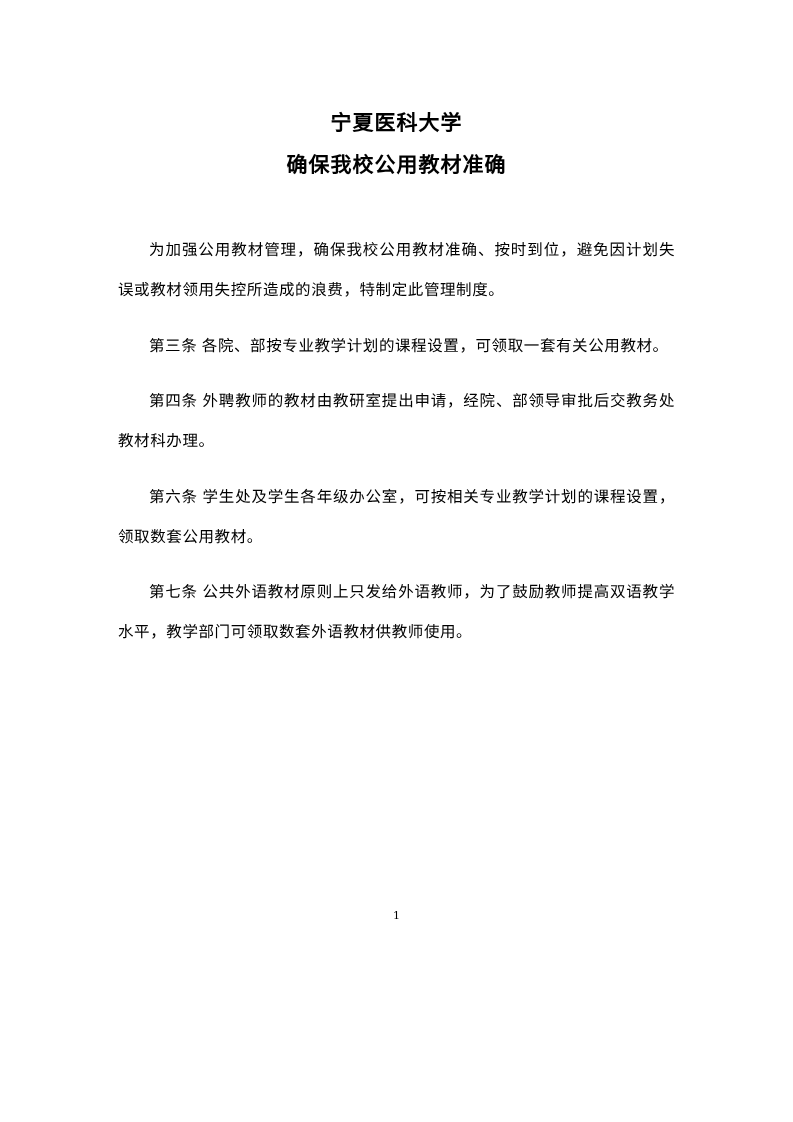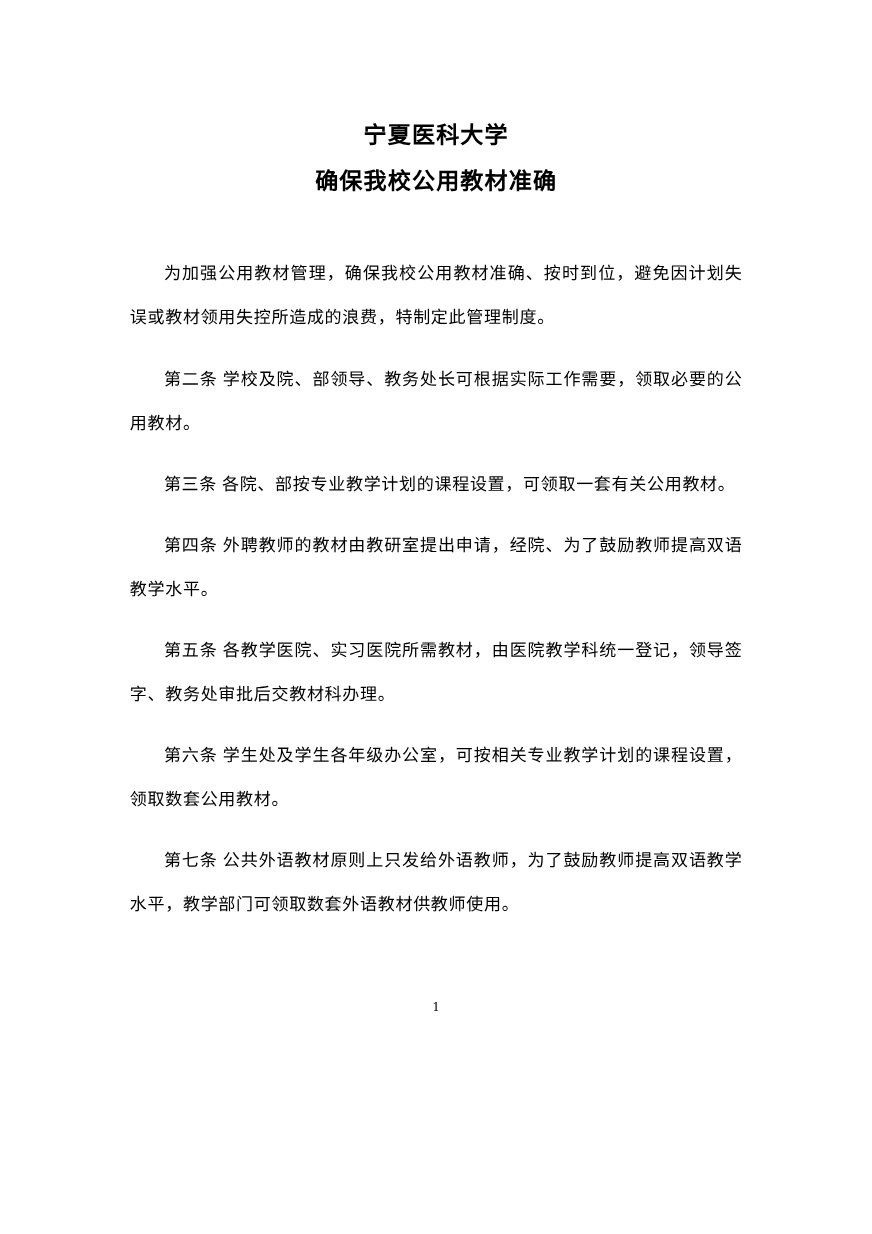--- a/index.html
+++ b/index.html
@@ -65,23 +65,21 @@
 </head>
 <body>
 
 <div class="page">
 
   <div class="doc-title title-line-1">宁夏医科大学</div>
   <div class="doc-title title-line-2">确保我校公用教材准确</div>
 
   <div class="body-block">
     <p class="para">为加强公用教材管理，确保我校公用教材准确、按时到位，避免因计划失误或教材领用失控所造成的浪费，特制定此管理制度。</p>
-    <p class="para">第二条 学校及院、部领导、教务处长可根据实际工作需要，领取必要的公用教材。</p>
     <p class="para">第三条 各院、部按专业教学计划的课程设置，可领取一套有关公用教材。</p>
-    <p class="para">第四条 外聘教师的教材由教研室提出申请，经院、为了鼓励教师提高双语教学水平。</p>
-    <p class="para">第五条 各教学医院、实习医院所需教材，由医院教学科统一登记，领导签字、教务处审批后交教材科办理。</p>
+    <p class="para">第四条 外聘教师的教材由教研室提出申请，经院、部领导审批后交教务处教材科办理。</p>
     <p class="para">第六条 学生处及学生各年级办公室，可按相关专业教学计划的课程设置，领取数套公用教材。</p>
     <p class="para">第七条 公共外语教材原则上只发给外语教师，为了鼓励教师提高双语教学水平，教学部门可领取数套外语教材供教师使用。</p>
   </div>
 
   <div class="page-number">1</div>
 
 </div>
 
 </body></html>

